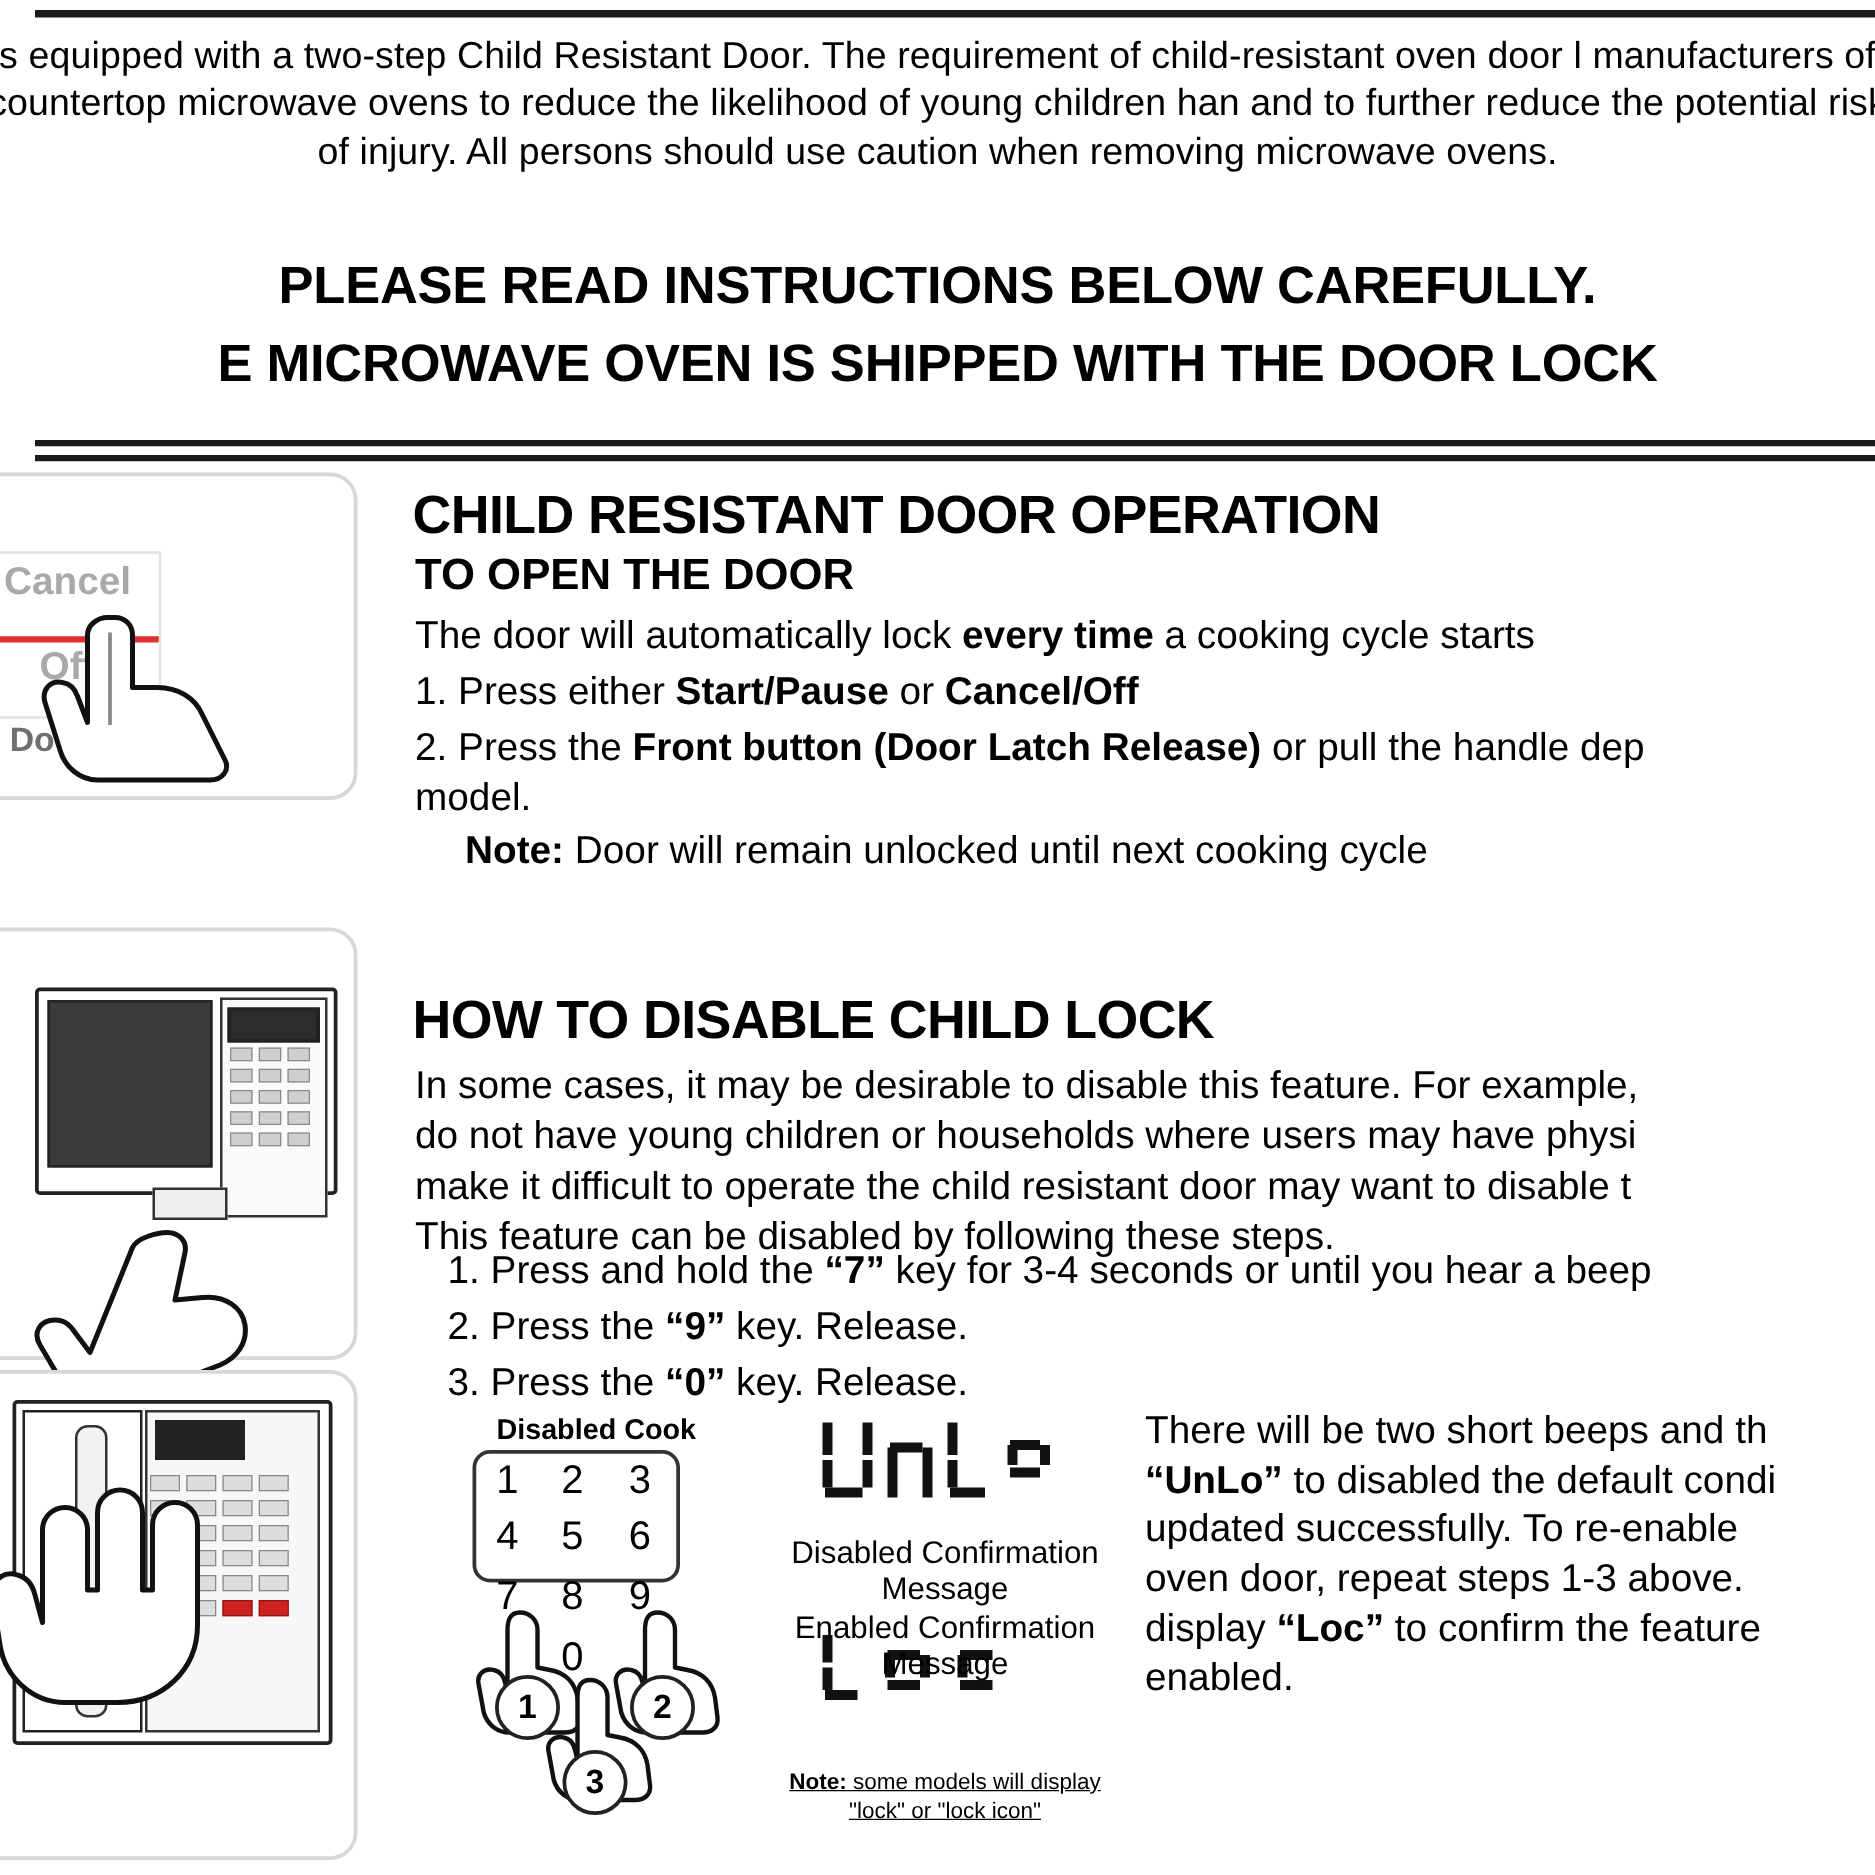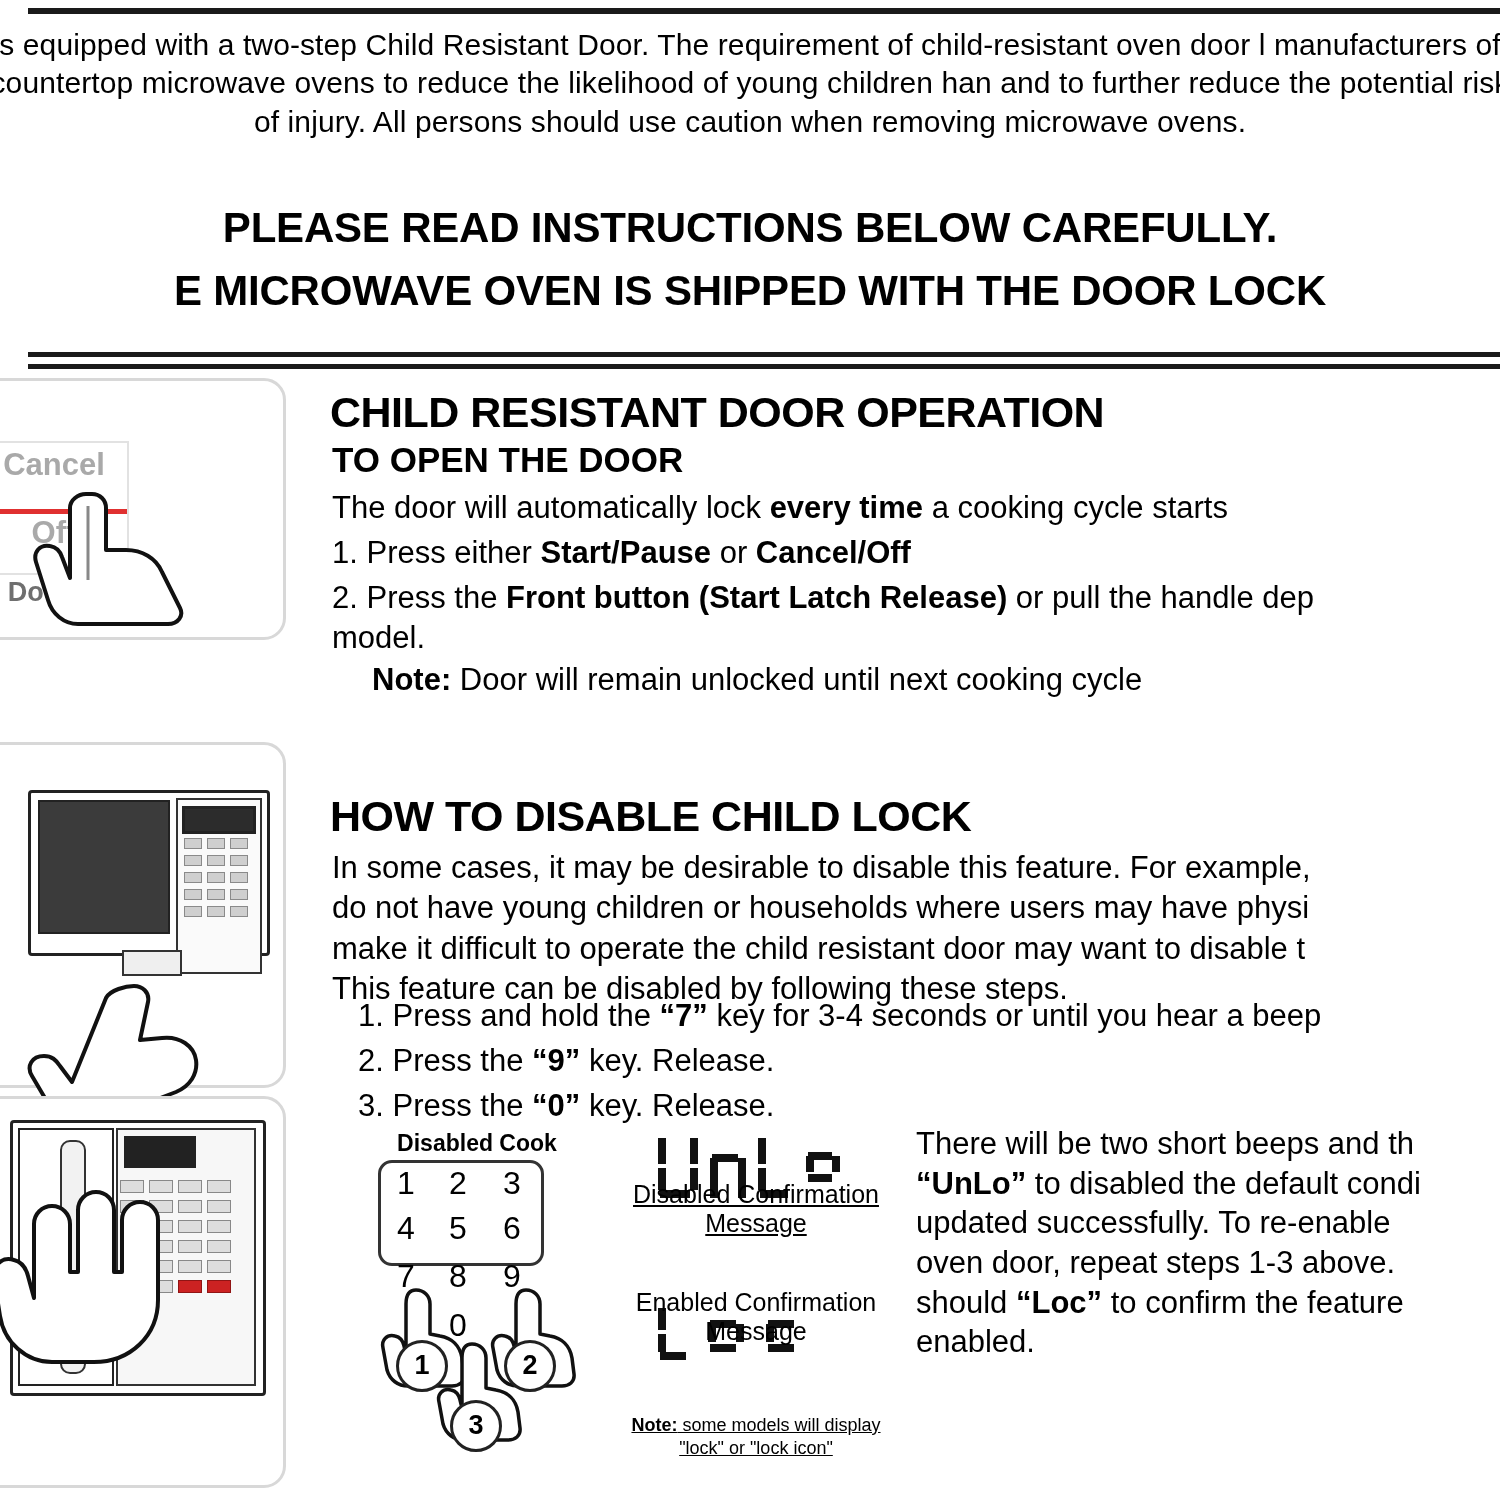--- a/index.html
+++ b/index.html
@@ -248,21 +248,21 @@
   .seg-fig { position: absolute; }
   .seg-unlo { left: 656px; top: 1132px; }
   .seg-loc  { left: 656px; top: 1306px; }
 
   .seg-cap {
     position: absolute;
     width: 400px;
     text-align: center;
     font-size: 25px;
   }
-  .cap-unlo { left: 556px; top: 1180px; text-decoration: underline; }
+  .cap-unlo { left: 556px; top: 1228px; }
   .cap-loc  { left: 556px; top: 1288px; }
 
   .seg-note {
     position: absolute;
     width: 400px;
     text-align: center;
     font-size: 18px;
     line-height: 1.25;
   }
   .note-unlo { left: 556px; top: 1254px; }
@@ -408,21 +408,21 @@
 
   <div class="body-txt t-cr-p1">
     <span>The door will automatically lock </span><b>every time</b><span> a cooking cycle starts</span>
   </div>
 
   <div class="body-txt t-cr-p2">
     <span>1. Press either </span><b>Start/Pause</b><span> or </span><b>Cancel/Off</b>
   </div>
 
   <div class="body-txt t-cr-p3">
-    <span>2. Press the </span><b>Front button (Start Latch Release)</b><span> or pull the handle dep</span>
+    <span>2. Press the </span><b>Front button (Door Latch Release)</b><span> or pull the handle dep</span>
     <div>model.</div>
   </div>
 
   <div class="body-txt t-cr-note">
     <b>Note:</b><span> Door will remain unlocked until next cooking cycle</span>
   </div>
 
   <div class="sec-title t-dis-title">HOW TO DISABLE CHILD LOCK</div>
 
   <div class="body-txt t-dis-p">
@@ -538,17 +538,17 @@
   <div class="seg-note note-loc">
     <div><b>Note:</b><span> some models will display</span></div>
     <div>"lock" or "lock icon"</div>
   </div>
 
   <div class="t-right-p">
     <div><span>There will be two short beeps and th</span></div>
     <div><b>“UnLo”</b><span> to disabled the default condi</span></div>
     <div>updated successfully.  To re-enable</div>
     <div>oven door, repeat steps 1-3 above. </div>
-    <div><span>should </span><b>“Loc”</b><span> to confirm the feature</span></div>
+    <div><span>display </span><b>“Loc”</b><span> to confirm the feature</span></div>
     <div>enabled.</div>
   </div>
 
 </div>
 
 </body></html>

